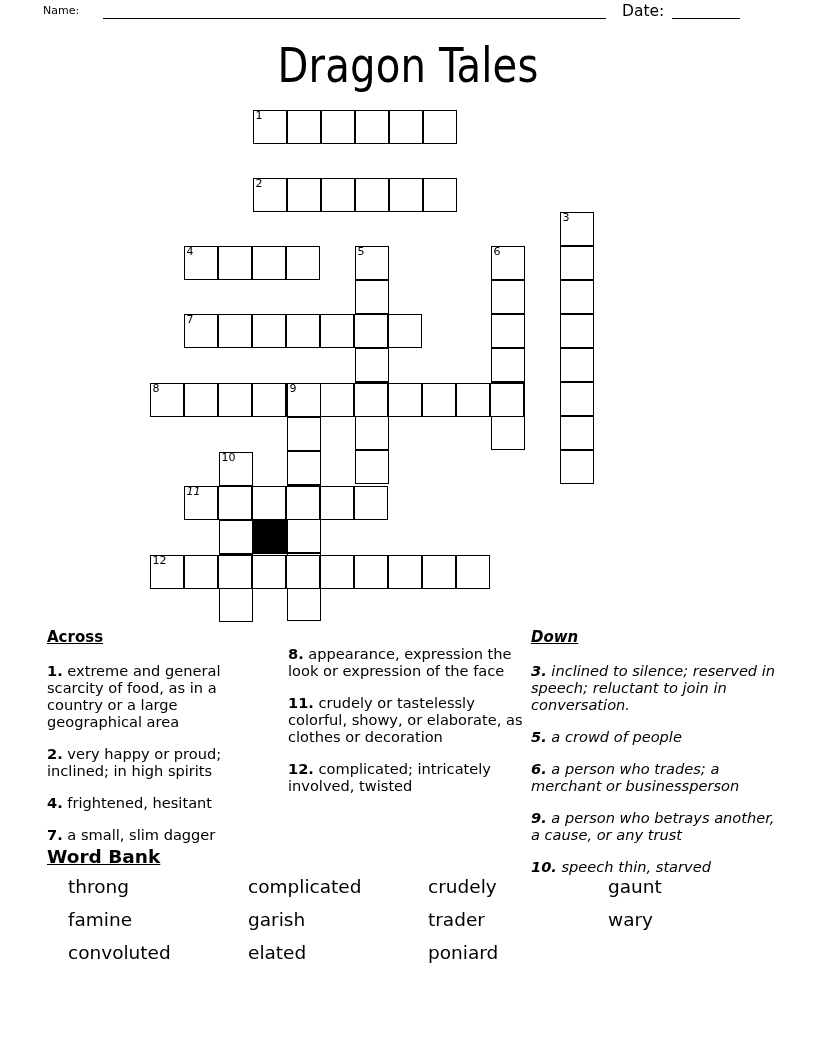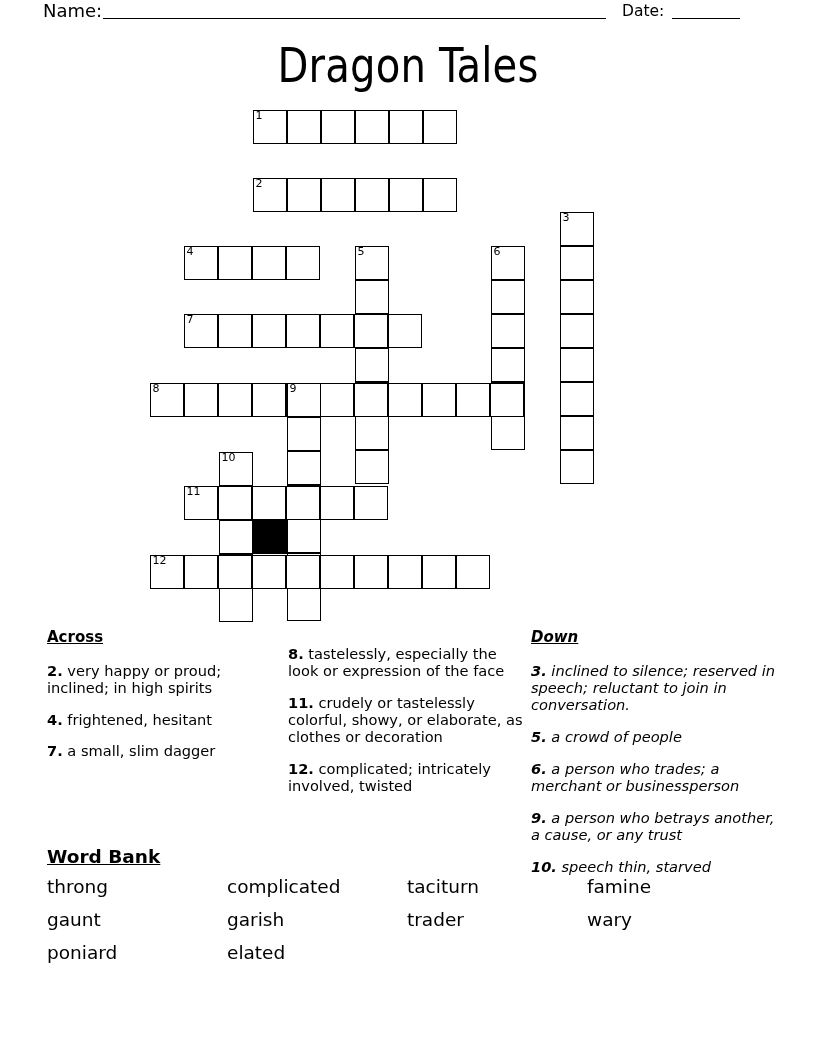--- a/index.html
+++ b/index.html
@@ -12,21 +12,21 @@
     overflow:hidden;
     -webkit-font-smoothing:antialiased;
   }
   
   .hdr{
     position:absolute;left:0;top:0;width:816px;height:28px;
     display:flex;align-items:flex-end;
   }
   .hdr-name-label{
     position:absolute;left:43px;top:2px;
-    font-size:18px;line-height:18px;
+    font-size:11px;line-height:18px;
   }
   .hdr-name-rule{
     position:absolute;left:103px;top:18px;width:503px;height:0;
     border-bottom:1.4px solid #000;
   }
   .hdr-date-label{
     position:absolute;left:622px;top:2px;
     font-size:15.5px;line-height:18px;
   }
   .hdr-date-rule{
@@ -83,21 +83,21 @@
   .wb-head{
     font-size:18.5px;line-height:24px;font-weight:bold;
     text-decoration:underline;
     display:block;margin-bottom:4px;
   }
   .wb-grid{
     display:grid;
     grid-template-columns:180px 180px 180px 180px;
     row-gap:5px;
   }
-  .wb-word{font-size:18.5px;line-height:28px;}
+  .wb-word{font-size:18.5px;line-height:28px;margin-left:21px;}
 </style>
 </head>
 <body>
 
 <div class="hdr">
   <span class="hdr-name-label">Name:</span>
   <span class="hdr-name-rule"></span>
   <span class="hdr-date-label">Date:</span>
   <span class="hdr-date-rule"></span>
 </div>
@@ -185,21 +185,21 @@
     <div class="cell" style="left: 287px; top: 519px;"></div>
     <div class="cell" style="left: 287px; top: 553px;"></div>
     <div class="cell" style="left: 287px; top: 587px;"></div>
     <div class="cell" style="left: 219px; top: 452px;">
       <span class="cnum">10</span>
     </div>
     <div class="cell" style="left: 219px; top: 486px;"></div>
     <div class="cell" style="left: 219px; top: 520px;"></div>
     <div class="cell" style="left: 219px; top: 554px;"></div>
     <div class="cell" style="left: 219px; top: 588px;"></div>
-    <div class="cell" style="left: 184px; top: 486px;">
+    <div class="cell" style="left: 184px; top: 486px; font-style: italic;">
       <span class="cnum">11</span>
     </div>
     <div class="cell" style="left: 218px; top: 486px;"></div>
     <div class="cell" style="left: 252px; top: 486px;"></div>
     <div class="cell" style="left: 286px; top: 486px;"></div>
     <div class="cell" style="left: 320px; top: 486px;"></div>
     <div class="cell" style="left: 354px; top: 486px;"></div>
     <div class="cell" style="left: 150px; top: 555px; padding-left: 22px;">
       <span class="cnum">12</span>
     </div>
@@ -212,28 +212,29 @@
     <div class="cell" style="left: 388px; top: 555px;"></div>
     <div class="cell" style="left: 422px; top: 555px;"></div>
     <div class="cell" style="left: 456px; top: 555px;"></div>
     <div class="cell block" style="left: 253px; top: 520px;"></div>
   </div>
 
 <div class="clues">
   <div class="cluecol col-a">
     <span class="cl-head">Across</span>
     <div id="across-col1">
+        <p class="clue"><span class="n">1.</span><span> extreme and general scarcity of food, as in a country or a large geographical area</span></p>
         <p class="clue"><span class="n">2.</span><span> very happy or proud; inclined; in high spirits</span></p>
         <p class="clue"><span class="n">4.</span><span> frightened, hesitant</span></p>
         <p class="clue"><span class="n">7.</span><span> a small, slim dagger</span></p>
       </div>
   </div>
   <div class="cluecol col-b">
     <div id="across-col2">
-        <p class="clue"><span class="n">8.</span><span> tastelessly, especially the look or expression of the face</span></p>
+        <p class="clue"><span class="n">8.</span><span> appearance, expression the look or expression of the face</span></p>
         <p class="clue"><span class="n">11.</span><span> crudely or tastelessly colorful, showy, or elaborate, as clothes or decoration</span></p>
         <p class="clue"><span class="n">12.</span><span> complicated; intricately involved, twisted</span></p>
       </div>
   </div>
   <div class="cluecol col-c">
     <span class="cl-head">Down</span>
     <div id="down-col">
         <p class="clue"><span class="n">3.</span><span> inclined to silence; reserved in speech; reluctant to join in conversation.</span></p>
         <p class="clue"><span class="n">5.</span><span> a crowd of people</span></p>
         <p class="clue"><span class="n">6.</span><span> a person who trades; a merchant or businessperson</span></p>
@@ -241,22 +242,23 @@
         <p class="clue"><span class="n">10.</span><span> speech thin, starved</span></p>
       </div>
   </div>
 </div>
 
 <div class="wb">
   <span class="wb-head">Word Bank</span>
   <div class="wb-grid" id="wb-grid">
       <span class="wb-word">throng</span>
       <span class="wb-word">complicated</span>
-      <span class="wb-word">taciturn</span>
+      <span class="wb-word">crudely</span>
+      <span class="wb-word">gaunt</span>
       <span class="wb-word">famine</span>
-      <span class="wb-word">gaunt</span>
       <span class="wb-word">garish</span>
       <span class="wb-word">trader</span>
       <span class="wb-word">wary</span>
+      <span class="wb-word">convoluted</span>
+      <span class="wb-word">elated</span>
       <span class="wb-word">poniard</span>
-      <span class="wb-word">elated</span>
     </div>
 </div>
 
 </body></html>

